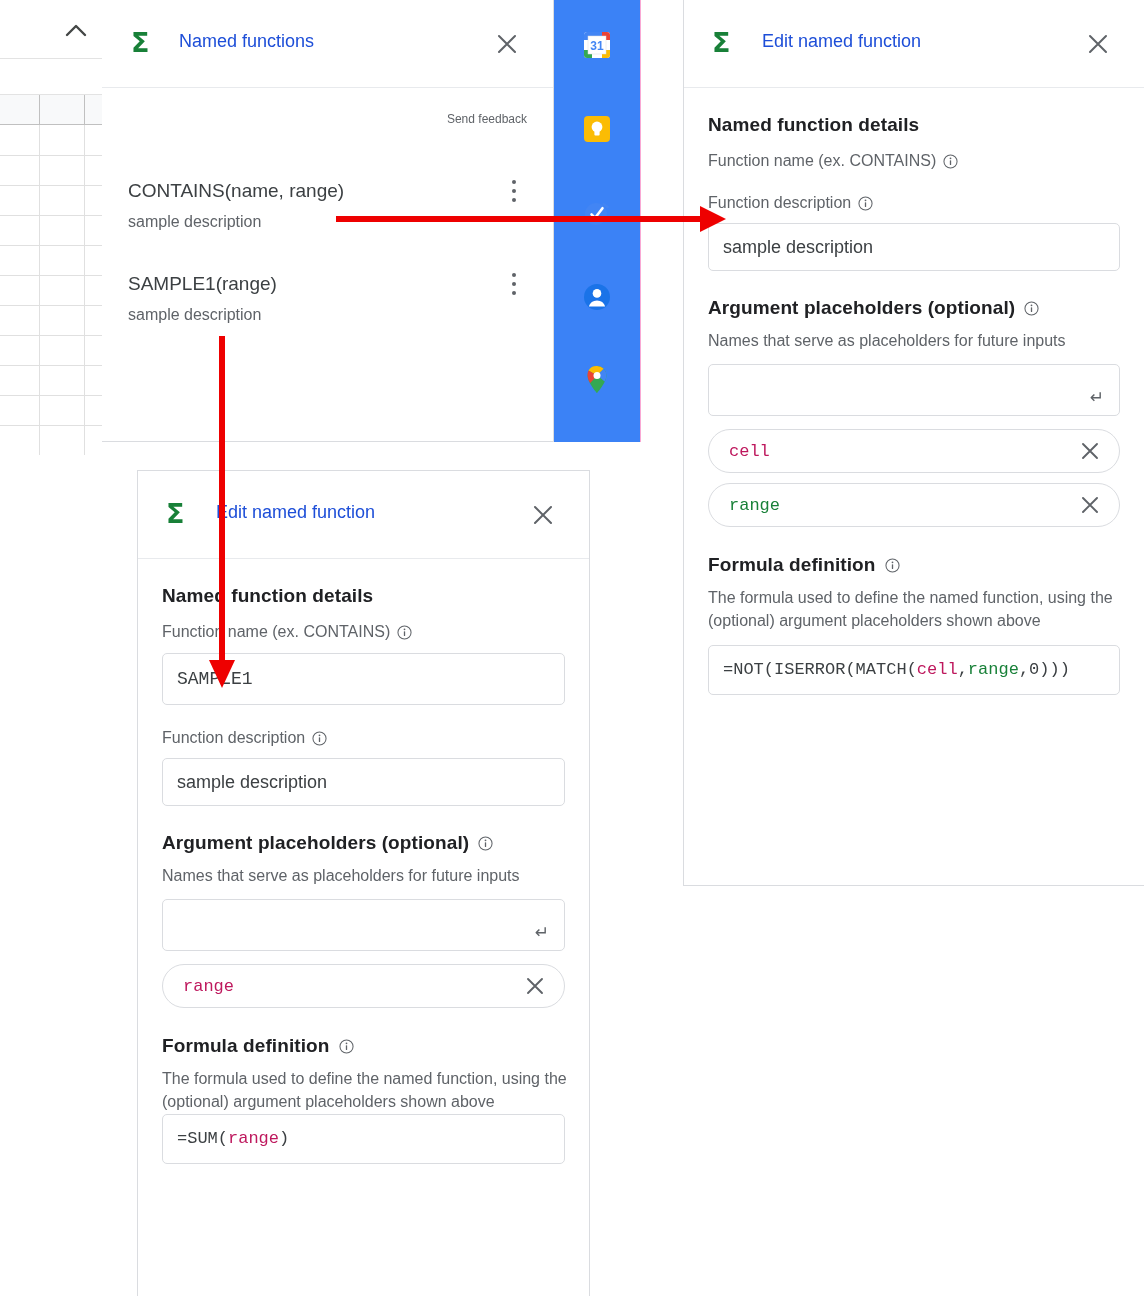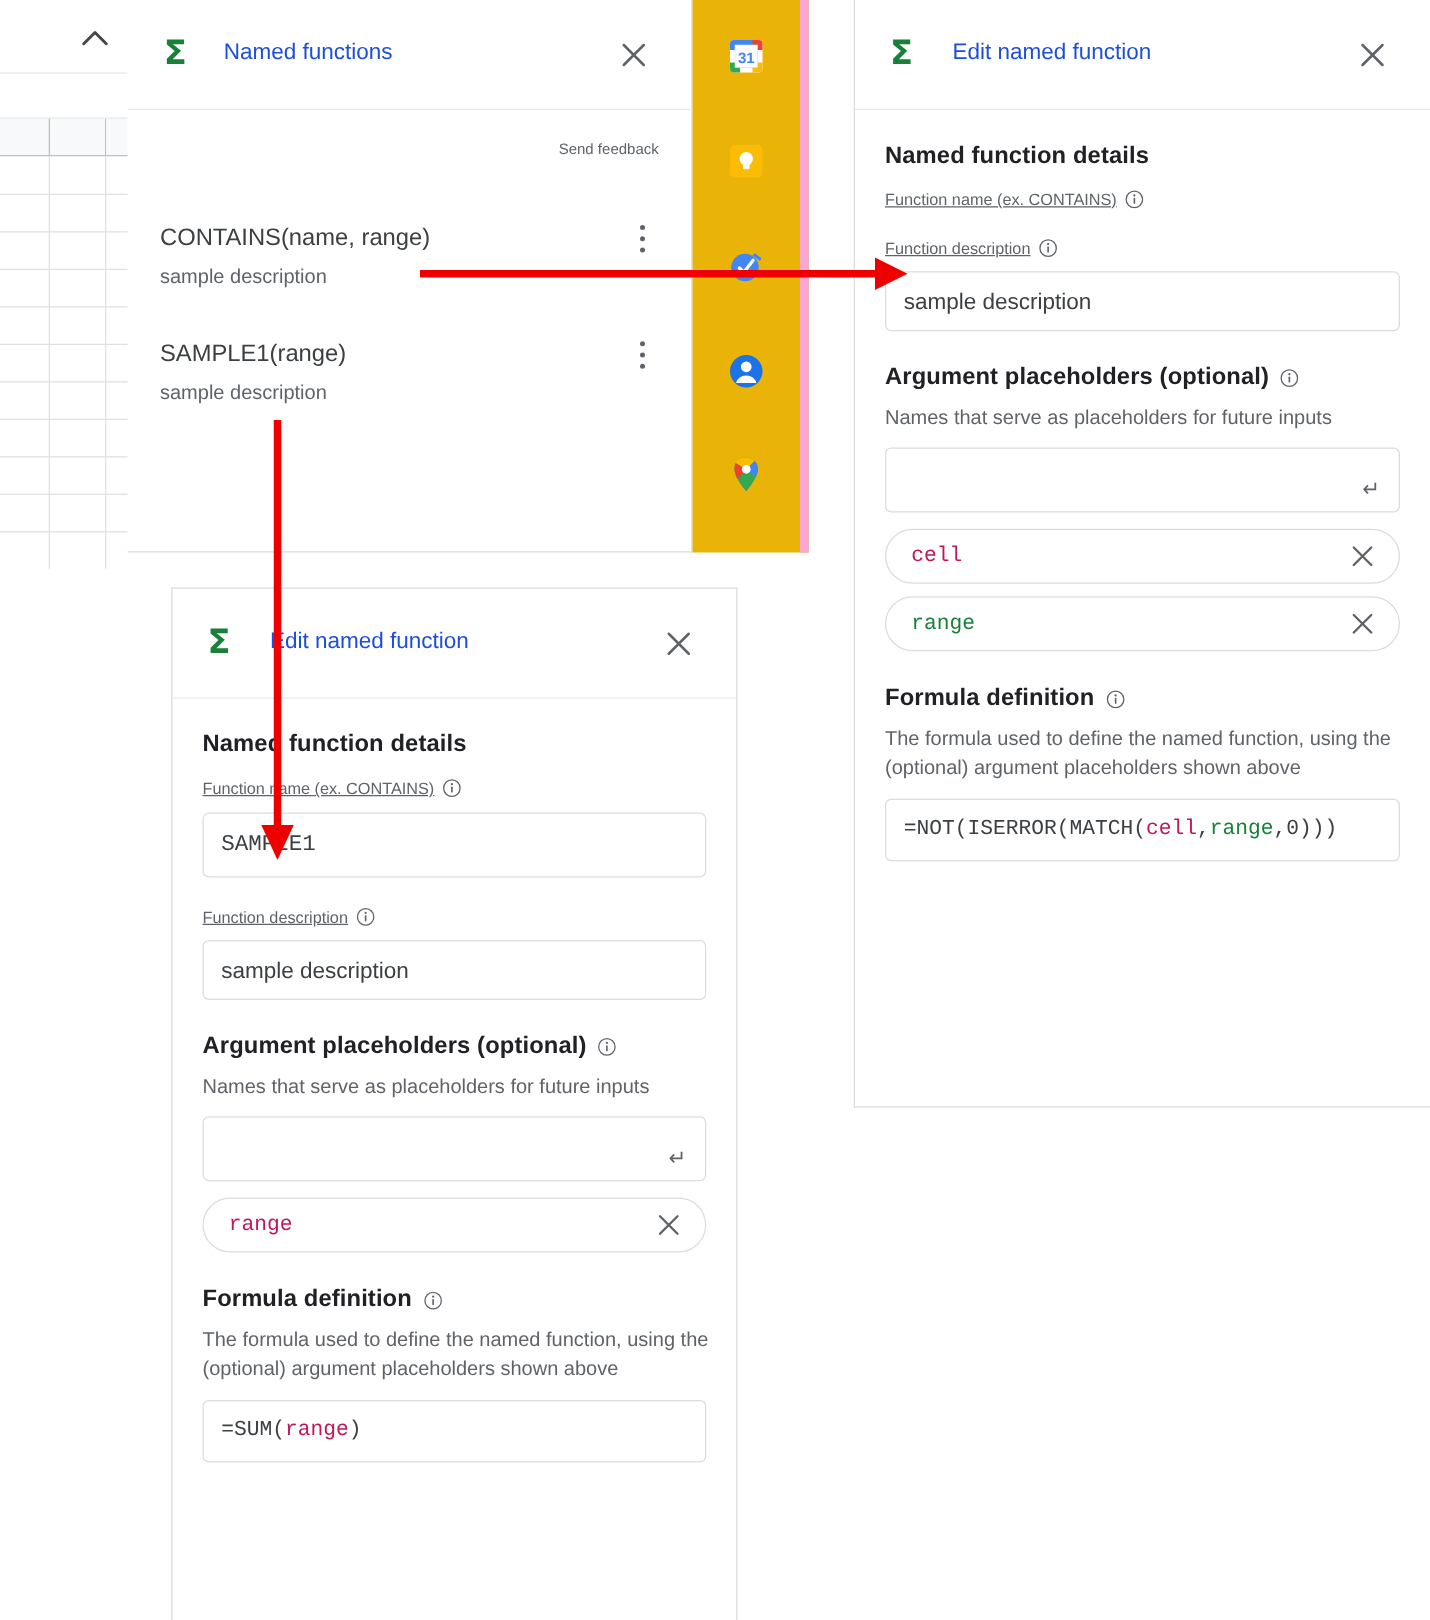--- a/index.html
+++ b/index.html
@@ -38,39 +38,39 @@
   #nf-title{left:77px;top:31px;}
   #nf-close{right:29px;top:27px;}
   #send-feedback{position:absolute;right:26px;top:112px;font-size:12px;color:#5f6368;cursor:pointer;}
   .fn-row{position:absolute;left:0;width:452px;}
   .fn-name{position:absolute;left:26px;font-size:19px;color:#3c4043;white-space:nowrap;}
   .fn-desc{position:absolute;left:26px;font-size:16px;color:#5f6368;white-space:nowrap;}
   .kebab{position:absolute;right:28px;width:24px;height:30px;cursor:pointer;}
   .kebab i{display:block;width:4px;height:4px;border-radius:50%;background:#5f6368;margin:0 auto 5px;}
 
   
-  #side-rail{position:absolute;left:554px;top:0;width:86px;height:442px;background:#eab308;border-right:7px solid #f9a8d4;}
+  #side-rail{position:absolute;left:554px;top:0;width:86px;height:442px;background:#3b82f6;border-right:1px solid #f9a8d4;}
   .rail-icon{position:absolute;left:26px;width:34px;height:34px;cursor:pointer;}
 
   
   #edit-panel-right{left:683px;top:0;width:461px;height:886px;border-left:1px solid #dadce0;border-bottom:1px solid #dadce0;}
   #epr-sigma{left:28px;top:29px;}
   #epr-title{left:78px;top:31px;}
   #epr-close{right:29px;top:27px;}
 
   
   #edit-panel-mid{left:137px;top:470px;width:453px;height:826px;border-left:1px solid #dadce0;border-right:1px solid #dadce0;border-top:1px solid #dadce0;}
   #epm-sigma{left:28px;top:29px;}
   #epm-title{left:78px;top:31px;}
   #epm-close{right:29px;top:27px;}
 
   
   .body{position:relative;padding:0 24px;}
   .section-title{font-size:19px;font-weight:bold;color:#202124;letter-spacing:.1px;}
-  .field-label{font-size:13px;color:#5f6368;display:flex;align-items:center;gap:7px;text-decoration:underline;}
+  .field-label{font-size:16px;color:#5f6368;display:flex;align-items:center;gap:7px;}
   .helper{font-size:16px;color:#5f6368;line-height:1.45;}
   .info-i{display:inline-block;width:15px;height:15px;flex:0 0 15px;}
   .info-i svg{display:block;}
   .txtbox{box-sizing:border-box;width:100%;border:1px solid #dadce0;border-radius:5px;background:#fff;
           display:flex;align-items:center;padding:0 14px;font-size:18px;color:#3c4043;}
   .chip{box-sizing:border-box;width:100%;height:44px;border:1px solid #dadce0;border-radius:24px;background:#fff;
         display:flex;align-items:center;justify-content:space-between;padding:0 18px 0 20px;font-size:17px;}
   .chip .chip-x{width:22px;height:22px;cursor:pointer;}
   .chip .chip-x svg{display:block;}
   .ret-arrow{position:absolute;right:16px;bottom:8px;font-size:17px;color:#5f6368;}
@@ -374,21 +374,21 @@
         <svg width="15" height="15" viewBox="0 0 16 16">
             <circle cx="8" cy="8" r="7" fill="none" stroke="#5f6368" stroke-width="1.1"></circle>
             <circle cx="8" cy="4.6" r="0.95" fill="#5f6368"></circle>
             <rect x="7.3" y="6.6" width="1.4" height="5.2" rx="0.6" fill="#5f6368"></rect>
           </svg>
       </span>
     </div>
 
     <div class="helper" style="margin-top:10px;width:405px;">The formula used to define the named function, using the (optional) argument placeholders shown above</div>
 
-    <div class="txtbox mono" style="height:50px;margin-top:12px;font-size:17px;">
+    <div class="txtbox mono" style="height:50px;font-size:17px;">
       <span>
         <span class="tok-dark">=SUM(</span><span class="tok-orange">range</span><span class="tok-dark">)</span>
       </span>
     </div>
   </div>
 </div>
 
 <svg id="annotations" viewBox="0 0 1144 1296">
   <g>
     <line x1="336" y1="219" x2="700" y2="219" stroke="#ee0000" stroke-width="6"></line>

